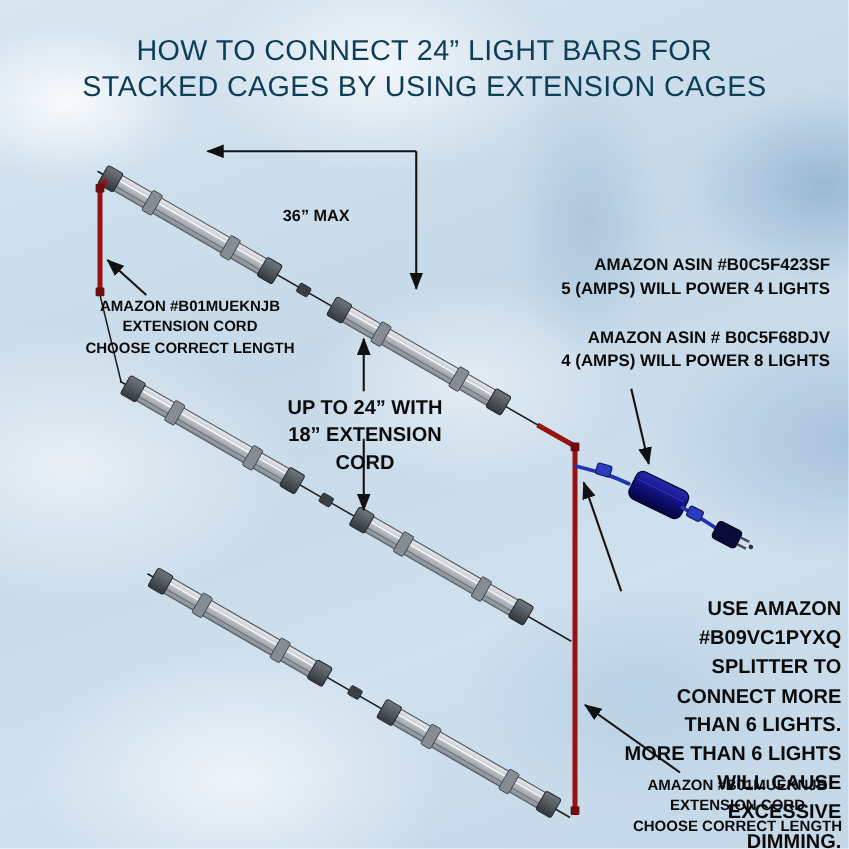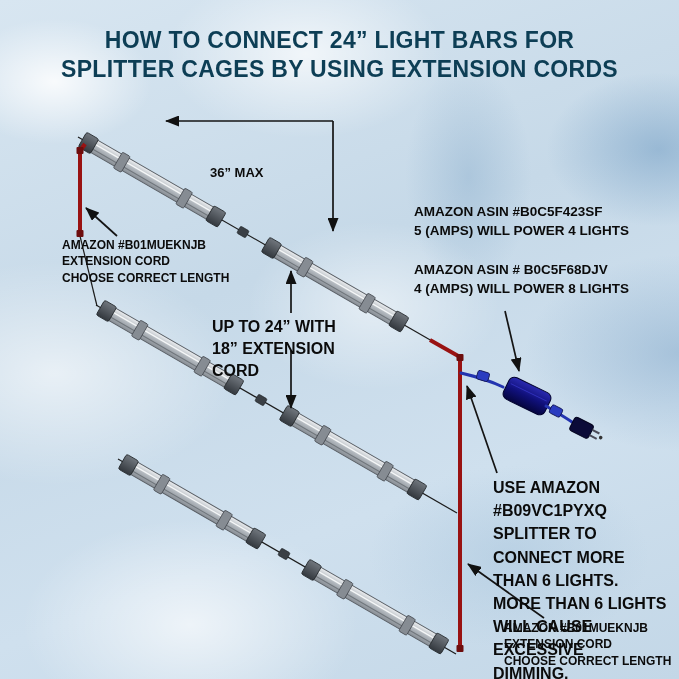--- a/index.html
+++ b/index.html
@@ -21,45 +21,45 @@
       radial-gradient(220px 140px at 100% 52%, rgba(128,166,200,.5), rgba(128,166,200,0) 70%),
       radial-gradient(90px 160px at 69% 26%, rgba(140,175,205,.45), rgba(140,175,205,0) 70%),
       radial-gradient(260px 160px at 8% 55%, rgba(255,255,255,.6), rgba(255,255,255,0) 70%),
       radial-gradient(240px 150px at 28% 92%, rgba(255,255,255,.65), rgba(255,255,255,0) 70%),
       radial-gradient(200px 130px at 75% 82%, rgba(158,190,216,.4), rgba(158,190,216,0) 70%),
       radial-gradient(180px 120px at 55% 45%, rgba(255,255,255,.5), rgba(255,255,255,0) 70%),
       linear-gradient(160deg,#d8e6f1 0%,#c6d9e8 40%,#cfe0ee 70%,#c3d7e7 100%);
   }
   .title{
     position:absolute;top:26px;left:0;width:679px;text-align:center;
-    color:var(--title-ink);font-weight:bold;font-size:23px;line-height:1.28;
+    color:var(--title-ink);font-weight:normal;font-size:23px;line-height:1.28;
     letter-spacing:.3px;
   }
   .label{
     position:absolute;font-weight:bold;color:var(--label-ink);
-    white-space:pre-line;line-height:1.36;
+    white-space:pre-line;line-height:1.36;text-align:right;
   }
-  .center{text-align:left;}
+  .center{text-align:center;}
   svg.diagram{position:absolute;left:0;top:0;width:679px;height:679px;}
   .wire{stroke:#1c1c1c;stroke-width:1.2;fill:none;}
   .cord{stroke:var(--cord-red);stroke-width:4;fill:none;stroke-linejoin:round;}
   .cable{stroke:var(--cable-blue);stroke-width:3;fill:none;stroke-linecap:round;}
   .aline{stroke:#141414;stroke-width:1.7;fill:none;}
   .midclip{fill:#3a3f45;stroke:#1e2226;stroke-width:.6;}
   .redcap{fill:#6d0d0d;}
   .blueconn{fill:#2a3cc0;stroke:#10124d;stroke-width:.8;}
 </style>
 </head>
 <body>
 
 <div class="stage">
 
   <div class="title">
     <div>HOW TO CONNECT 24” LIGHT BARS FOR</div>
-    <div>SPLITTER CAGES BY USING EXTENSION CORDS</div>
+    <div>STACKED CAGES BY USING EXTENSION CAGES</div>
   </div>
 
   <svg class="diagram" viewBox="0 0 679 679" aria-hidden="true">
     <defs>
       <linearGradient id="barGrad" x1="0" y1="0" x2="0" y2="1">
         <stop offset="0" stop-color="#eef0f2"></stop>
         <stop offset="0.45" stop-color="#b4bac0"></stop>
         <stop offset="1" stop-color="#878d94"></stop>
       </linearGradient>
       <linearGradient id="capGrad" x1="0" y1="0" x2="0" y2="1">

